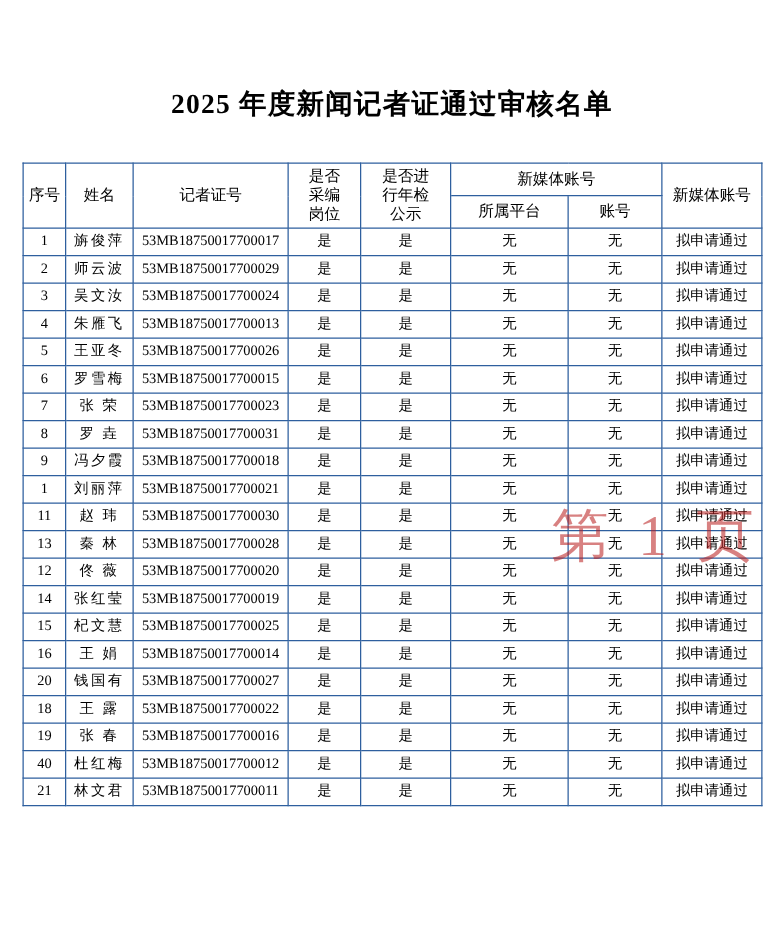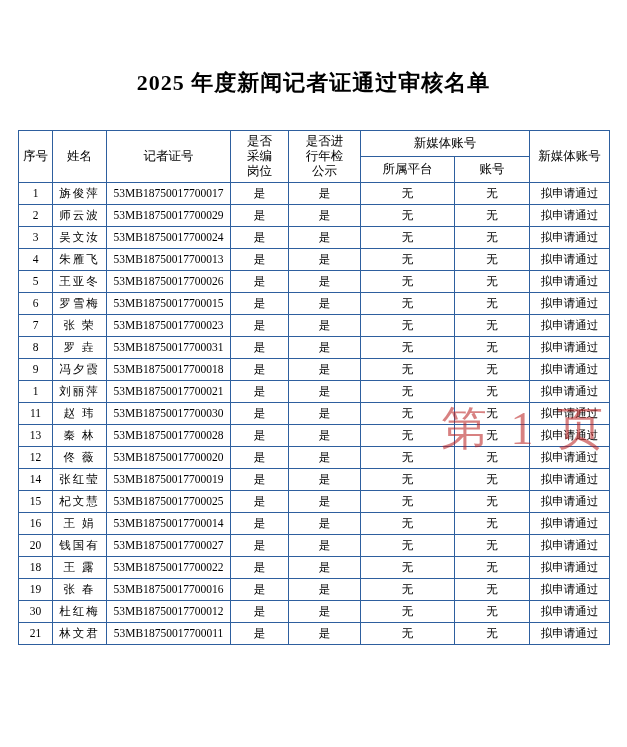--- a/index.html
+++ b/index.html
@@ -335,21 +335,21 @@
             <td>19</td>
             <td class="name">张 春</td>
             <td class="cert">53MB18750017700016</td>
             <td class="post">是</td>
             <td class="insp">是</td>
             <td>无</td>
             <td>无</td>
             <td class="opinion">拟申请通过</td>
           </tr>
           <tr>
-            <td>30</td>
+            <td>40</td>
             <td class="name">杜红梅</td>
             <td class="cert">53MB18750017700012</td>
             <td class="post">是</td>
             <td class="insp">是</td>
             <td>无</td>
             <td>无</td>
             <td class="opinion">拟申请通过</td>
           </tr>
           <tr>
             <td>21</td>

